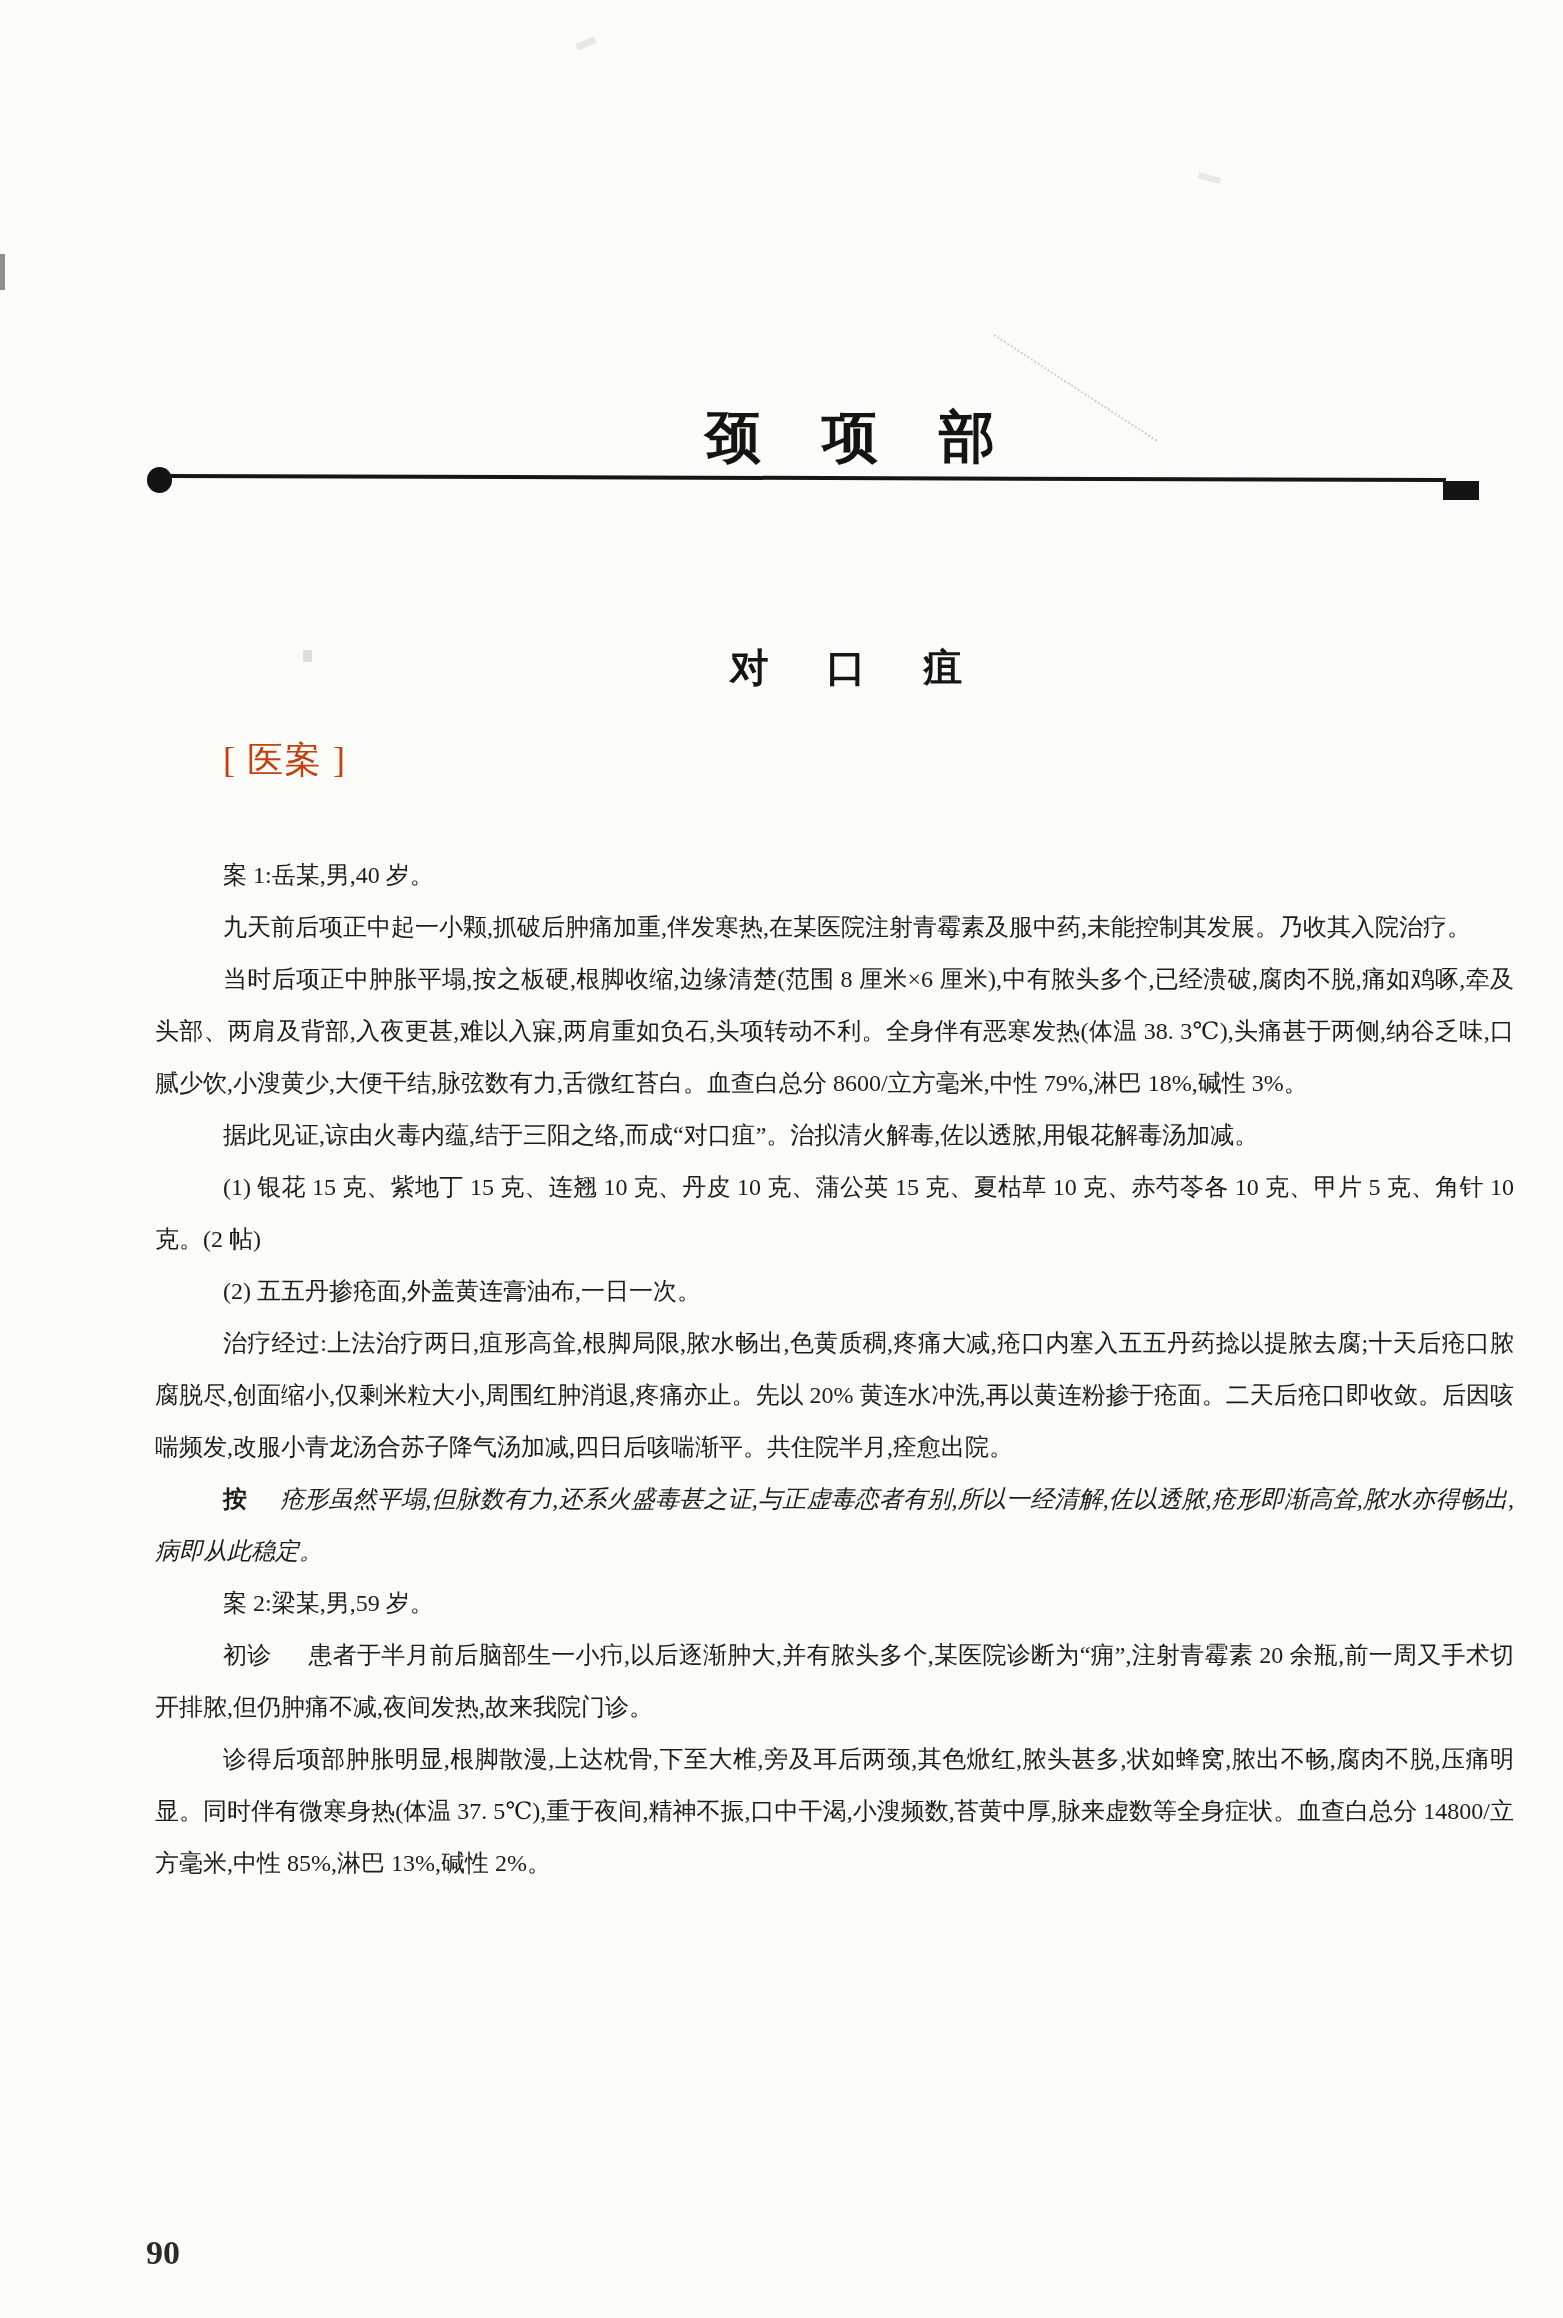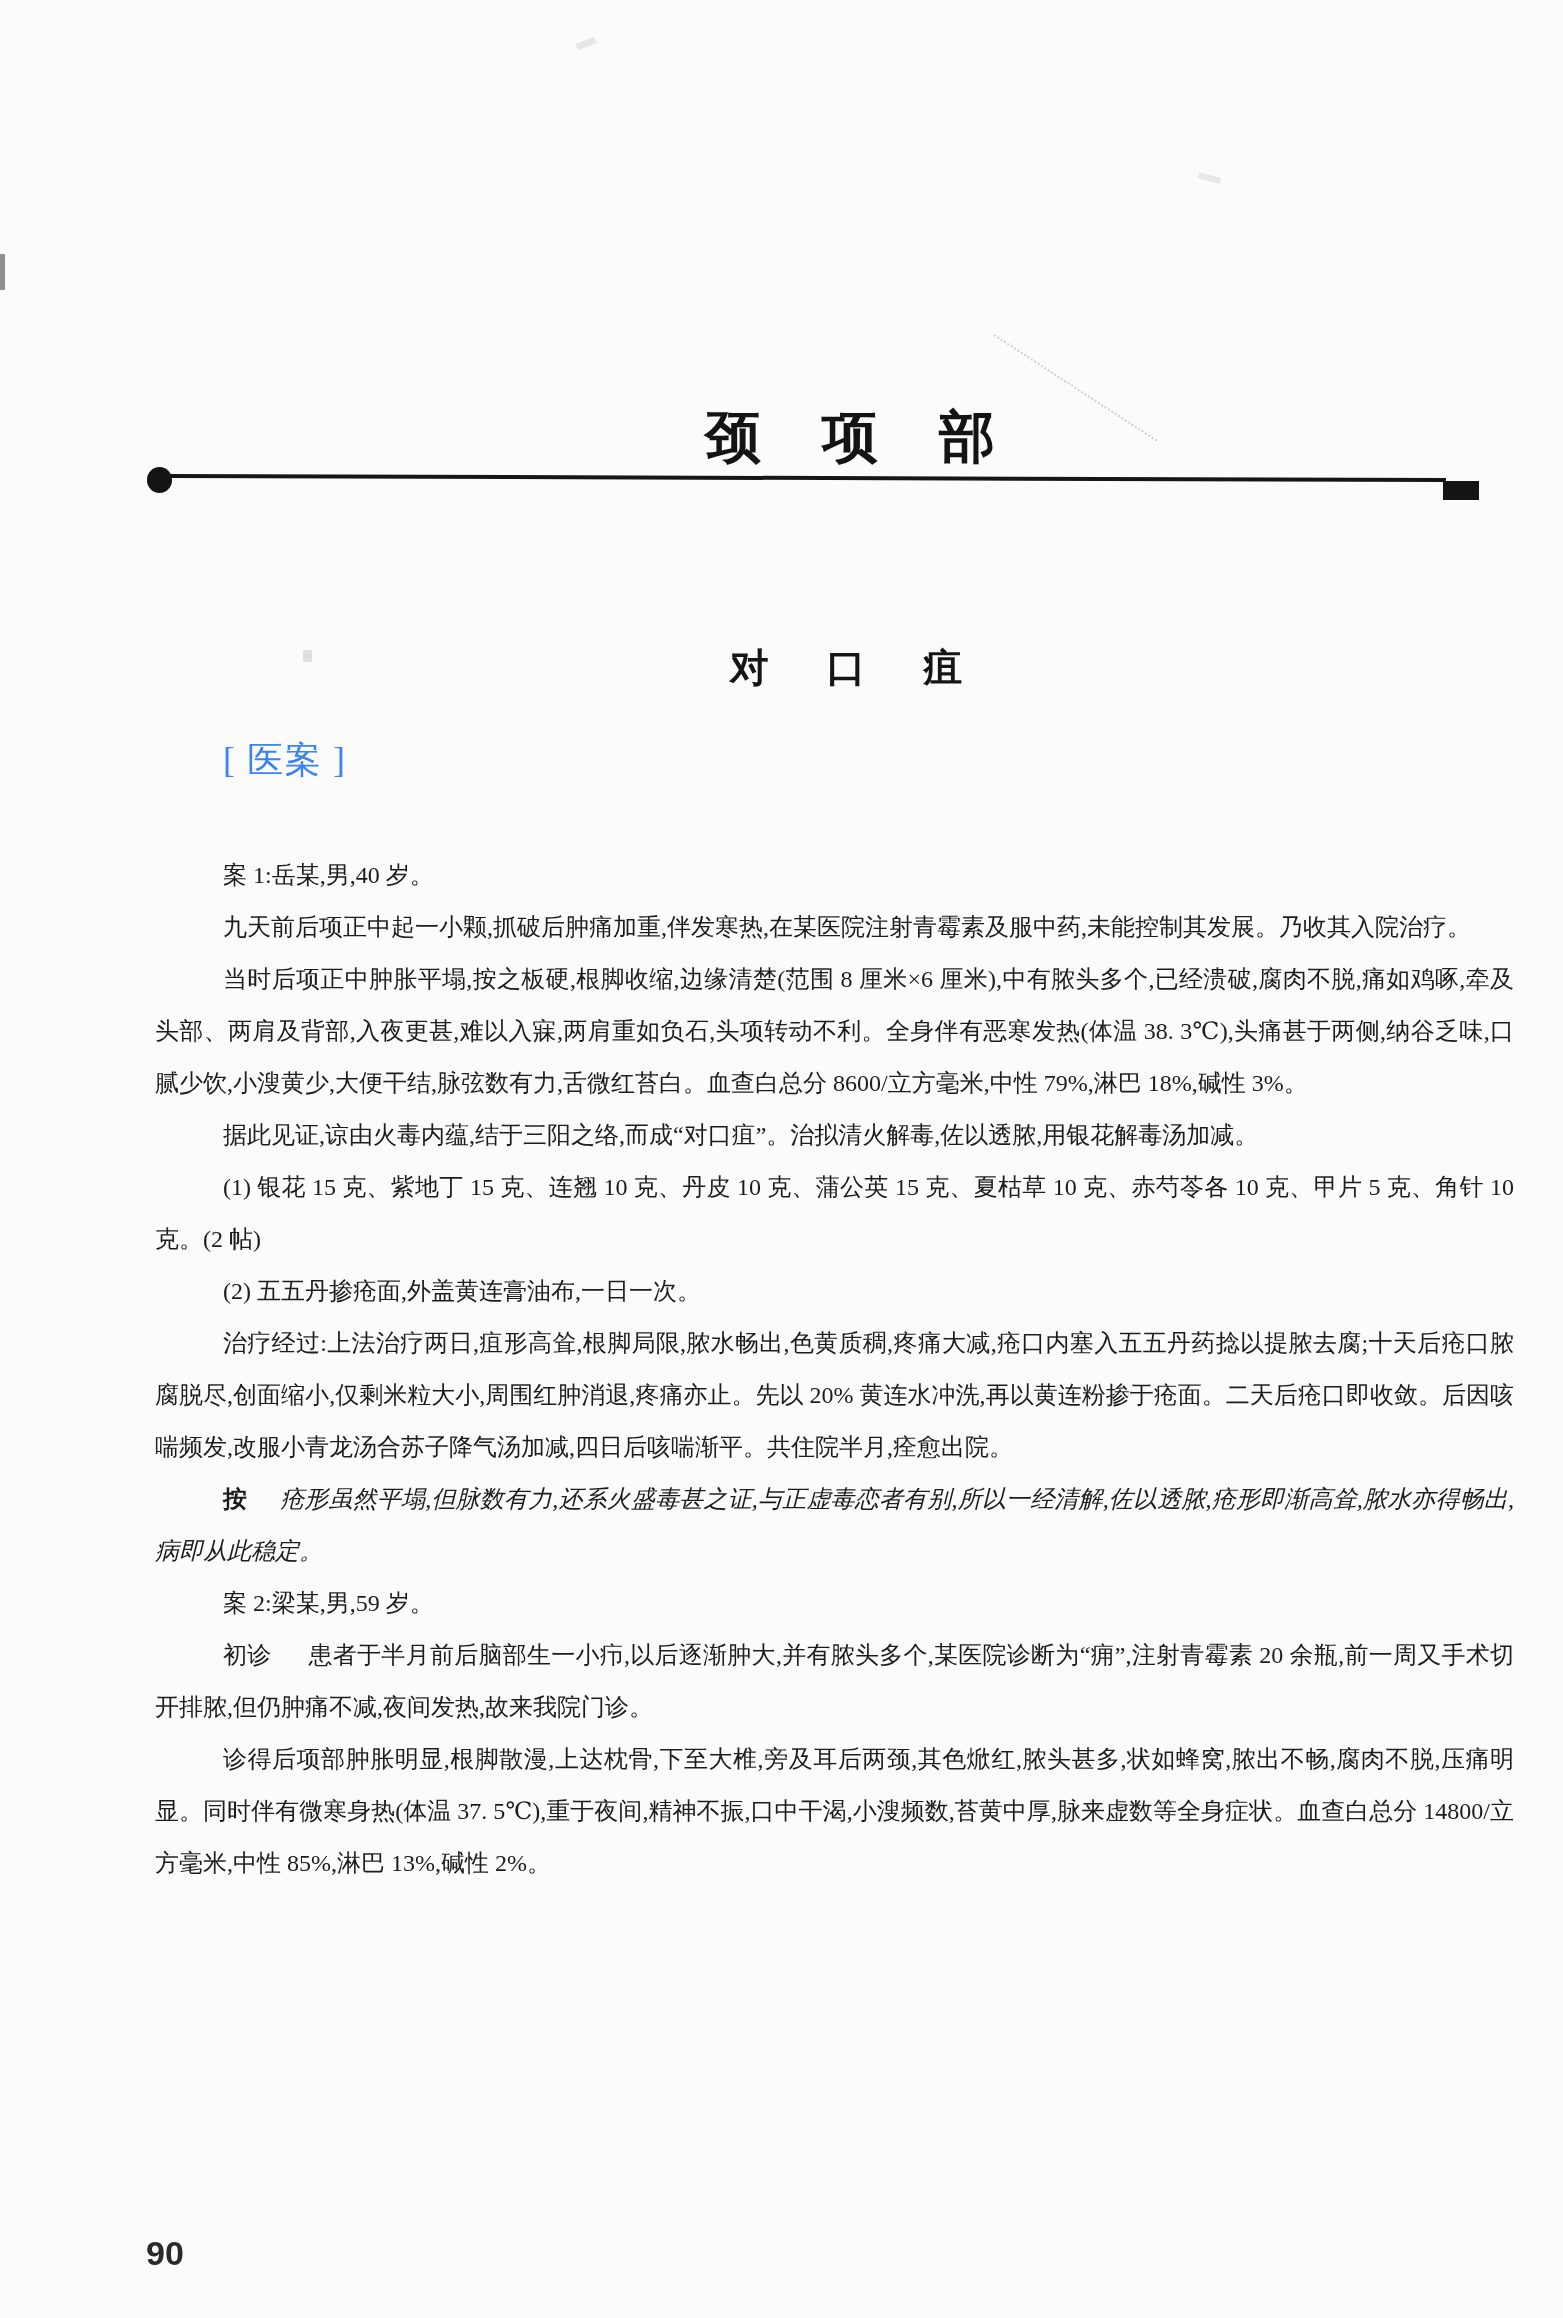--- a/index.html
+++ b/index.html
@@ -40,39 +40,39 @@
   
   .section-title {
     position: absolute; left: 155px; top: 631px; width: 1358px;
     margin: 12px; text-align: center;
     font-size: 39px; font-weight: 700; line-height: 50px;
     word-spacing: 48px; color: #151515;
   }
   
   .case-heading {
     position: absolute; left: 223px; top: 737px;
-    font-size: 36px; line-height: 47px; letter-spacing: 1.6px; color: #3b82f6;
+    font-size: 36px; line-height: 47px; letter-spacing: 1.6px; color: #c2410c;
   }
   
   .body-text {
     position: absolute; left: 155px; top: 849px; width: 1359px;
     font-size: 24px; line-height: 52px;
     text-align: justify; color: #1c1c1c;
   }
   .body-text p { margin: 0; text-indent: 68px; }
   .note-para { font-style: italic; }
   .note-label {
     font-weight: 700; font-style: normal;
     margin-right: 33px;
   }
   .visit-label { margin-right: 37px; }
   
   .page-number {
     position: absolute; left: 146px; top: 2234px;
-    font-family: Liberation Sans, sans-serif;
+    font-family: Liberation Serif, serif;
     font-size: 34px; font-weight: 700; color: #2a2a2a;
   }
   
   .artifact { position: absolute; pointer-events: none; }
   .artifact-edge-tick { left: 0; top: 254px; width: 5.4px; height: 36px; background: #4a4a4a; opacity: .6; }
   .artifact-scratch {
     left: 994px; top: 334px; width: 194px; height: 0;
     border-top: 2.3px dotted #9a9a9a; opacity: .45;
     transform: rotate(33deg); transform-origin: left center;
   }

